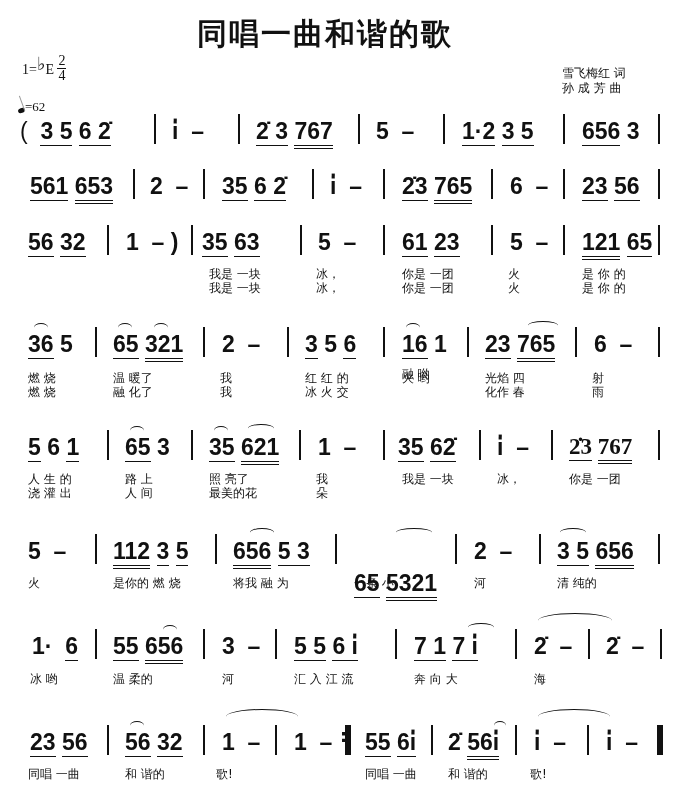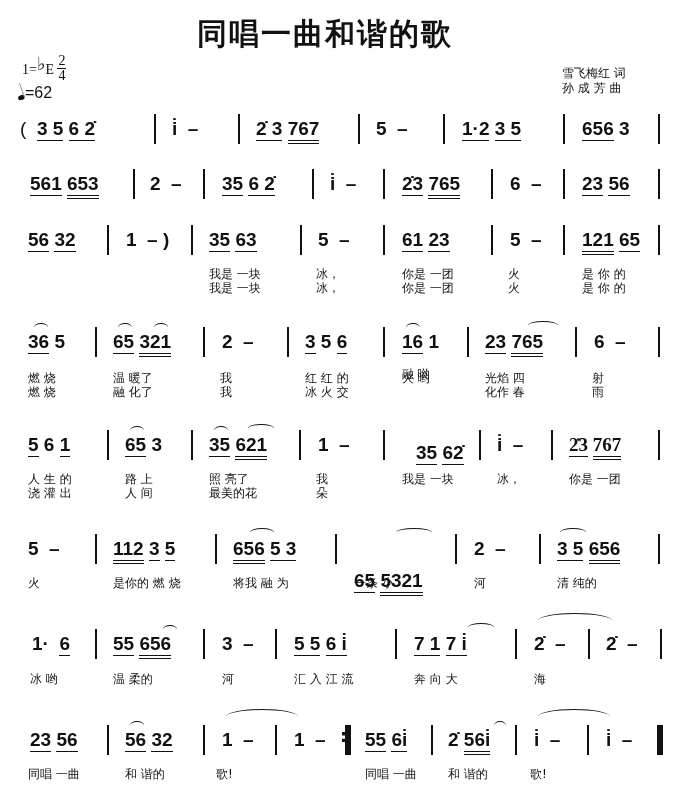--- a/index.html
+++ b/index.html
@@ -2,26 +2,26 @@
 <html><head>
 <meta charset="utf-8">
 <style>
   html, body { margin: 0; padding: 0; background: #ffffff; }
   body { width: 680px; height: 804px; position: relative; overflow: hidden; font-family: "DejaVu Sans", sans-serif; color: #111; }
   .title { position: absolute; left: 0; width: 650px; top: 14px; text-align: center; font-family: "DejaVu Serif", serif; font-size: 30px; font-weight: bold; letter-spacing: 2px; }
   .key { position: absolute; left: 22px; top: 56px; font-family: "Liberation Serif", serif; font-size: 14px; }
   .key .flat { font-size: 18px; position: relative; top: -4px; }
   .key .frac { display: inline-block; vertical-align: middle; text-align: center; line-height: 14px; font-size: 14px; position: relative; top: -2px; }
   .key .frac .num { border-bottom: 1px solid #111; display: block; padding: 0 1px; }
-  .tempo { position: absolute; left: 18px; top: 84px; font-family: Liberation Sans, sans-serif; font-size: 16px; }
+  .tempo { position: absolute; left: 18px; top: 99px; font-family: Liberation Serif, serif; font-size: 13px; }
   .tempo .note { display: inline-block; width: 7px; height: 5px; background: #111; border-radius: 50%; transform: rotate(-20deg); position: relative; top: 2px; }
   .tempo .stem { position: absolute; left: 6px; top: -12px; width: 1px; height: 16px; background: #999; }
   .credits { position: absolute; left: 562px; top: 66px; font-size: 12px; line-height: 15px; }
   .row { position: absolute; left: 0; width: 680px; }
-  .m { position: absolute; top: 0; font-family: "Liberation Sans", sans-serif; font-weight: bold; font-size: 19px; white-space: nowrap; }
+  .m { position: absolute; top: 0; font-family: "Liberation Sans", sans-serif; font-weight: bold; font-size: 23px; white-space: nowrap; }
   .bar { position: absolute; width: 2px; height: 30px; background: #111; top: -4px; }
   .dbl { position: absolute; width: 6px; height: 30px; top: -4px; border-left: 2px solid #111; border-right: 4px solid #111; box-sizing: border-box; }
   .rpt { position: absolute; top: -4px; font-weight: bold; font-size: 18px; }
   .lyr { position: absolute; font-size: 12px; line-height: 14px; white-space: nowrap; }
   .u1 { border-bottom: 1.5px solid #111; padding-bottom: 1px; }
   .u2 { border-bottom: 4px double #111; padding-bottom: 1px; }
   .slur { position: absolute; border-top: 1.5px solid #111; border-radius: 50% 50% 0 0; height: 8px; }
 </style>
 </head>
 <body>
@@ -75,21 +75,21 @@
   <div class="bar" style="left:563px;"></div>
   <div class="m" style="left:582px;"><span class="u1">23</span> <span class="u1">56</span></div>
   <div class="bar" style="left:658px;"></div>
 </div>
 
 <div class="row" style="top:229px;">
   <div class="m" style="left:28px;"><span class="u1">56</span> <span class="u1">32</span></div>
   <div class="bar" style="left:107px;"></div>
   <div class="m" style="left:126px;">1 &nbsp;– )</div>
   <div class="bar" style="left:191px;"></div>
-  <div class="m" style="left:209px;"><span class="u1">35</span> <span class="u1">63</span></div>
+  <div class="m" style="left:202px;"><span class="u1">35</span> <span class="u1">63</span></div>
   <div class="bar" style="left:300px;"></div>
   <div class="m" style="left:318px;">5 &nbsp;–</div>
   <div class="bar" style="left:383px;"></div>
   <div class="m" style="left:402px;"><span class="u1">61</span> <span class="u1">23</span></div>
   <div class="bar" style="left:491px;"></div>
   <div class="m" style="left:510px;">5 &nbsp;–</div>
   <div class="bar" style="left:563px;"></div>
   <div class="m" style="left:582px;"><span class="u1"><span class="u2">121</span></span> <span class="u1">65</span></div>
   <div class="bar" style="left:658px;"></div>
   <div class="lyr" style="left:209px;top:38px;">我是 一块</div>
@@ -145,21 +145,21 @@
   <div class="bar" style="left:107px;"></div>
   <div class="slur" style="left:130px;top:-8px;width:14px;"></div>
   <div class="m" style="left:125px;"><span class="u1">65</span> 3</div>
   <div class="bar" style="left:191px;"></div>
   <div class="slur" style="left:214px;top:-8px;width:14px;"></div>
   <div class="slur" style="left:248px;top:-10px;width:26px;"></div>
   <div class="m" style="left:209px;"><span class="u1">35</span> <span class="u2">621</span></div>
   <div class="bar" style="left:299px;"></div>
   <div class="m" style="left:318px;">1 &nbsp;–</div>
   <div class="bar" style="left:383px;"></div>
-  <div class="m" style="left:416px;margin-top:8px;"><span class="u1">35</span> <span class="u1">62̇</span></div>
+  <div class="m" style="left:398px;"><span class="u1">35</span> <span class="u1">62̇</span></div>
   <div class="bar" style="left:479px;"></div>
   <div class="m" style="left:497px;">i̇ &nbsp;–</div>
   <div class="bar" style="left:551px;"></div>
   <div class="m" style="left:569px;font-family:Liberation Serif, serif;"><span class="u1">2̇3</span> <span class="u1"><span class="u2">767</span></span></div>
   <div class="bar" style="left:658px;"></div>
   <div class="lyr" style="left:28px;top:38px;">人  生  的</div>
   <div class="lyr" style="left:125px;top:38px;">路      上</div>
   <div class="lyr" style="left:209px;top:38px;">照      亮了</div>
   <div class="lyr" style="left:316px;top:38px;">我</div>
   <div class="lyr" style="left:402px;top:38px;">我是 一块</div>

